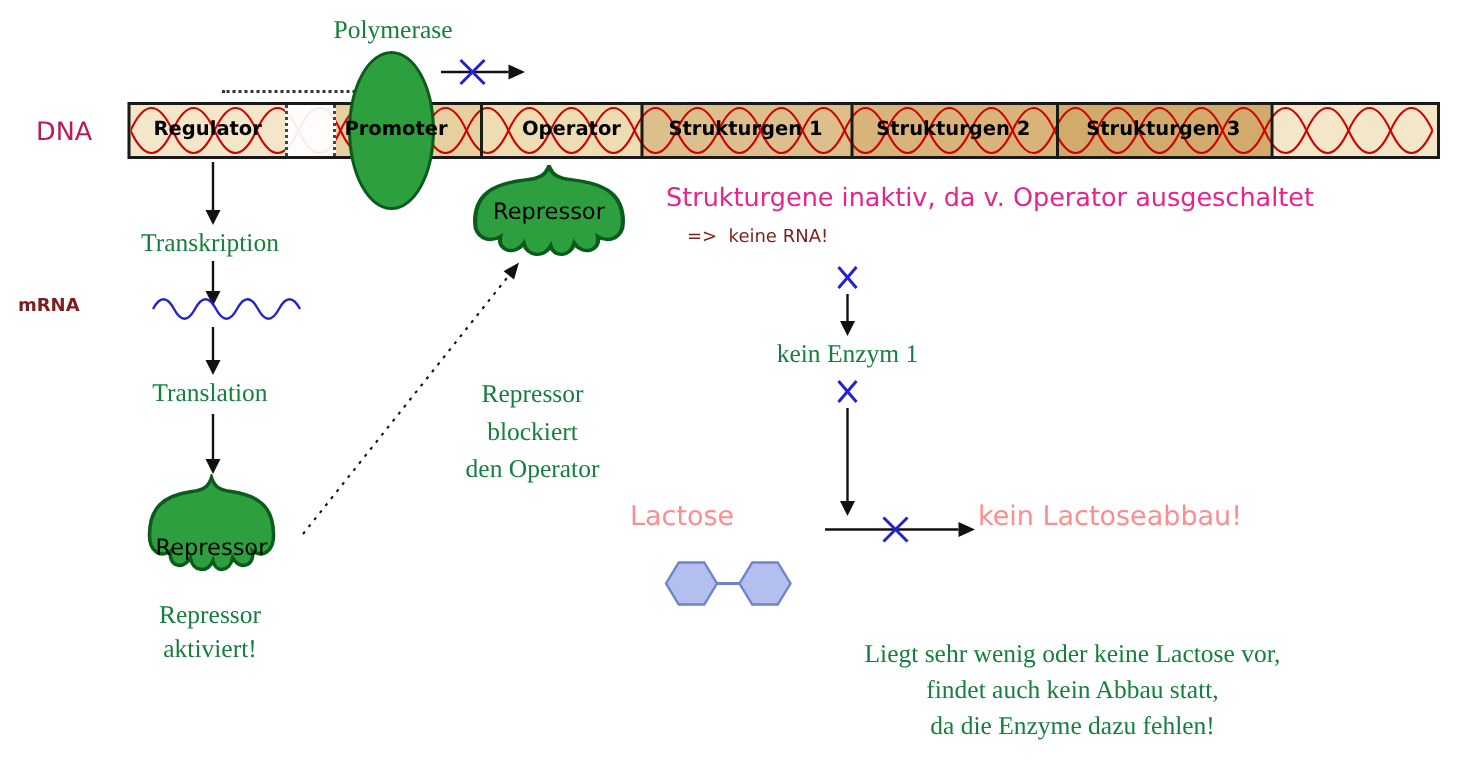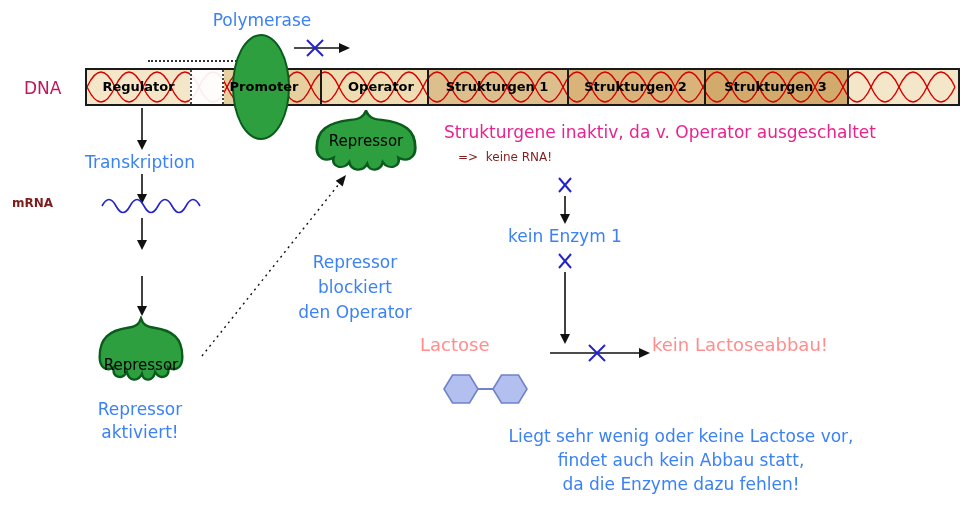--- a/index.html
+++ b/index.html
@@ -7,21 +7,21 @@
   body { font-family: "DejaVu Sans", "Liberation Sans", sans-serif; }
   .stage {
     position: relative;
     width: 980px;
     height: 512px;
     background: #ffffff;
     overflow: hidden;
     color: #111;
   }
   .abs { position: absolute; }
-  .txt { font-size: 17px; color: #3b82f6; }
+  .txt { font-size: 17px; color: #15803d; font-family: Liberation Serif, serif; }
   .center { text-align: center; }
   .nowrap { white-space: nowrap; }
 
   
   .dna-bar {
     position: absolute;
     left: 85px; top: 68px;
     width: 875px; height: 38px;
     background: #f4e6c8;
     border: 2px solid #1a1a1a;
@@ -136,20 +136,21 @@
 
   <svg class="abs" style="left:100px; top:198px;" width="104" height="16" viewBox="0 0 104 16">
     <path d="M2 8 q7 -13 14 0 t14 0 t14 0 t14 0 t14 0 t14 0 t14 0" fill="none" stroke="#2323cc" stroke-width="1.6"></path>
   </svg>
 
   <svg class="abs" style="left:134px; top:218px;" width="16" height="32" viewBox="0 0 16 32">
     <line x1="8" y1="0" x2="8" y2="23" stroke="#111" stroke-width="1.6"></line>
     <polygon points="3,22 13,22 8,32" fill="#111"></polygon>
   </svg>
 
+  <div class="abs txt center" style="left:75px; top:252px; width:130px;">Translation</div>
 
   <svg class="abs" style="left:134px; top:276px;" width="16" height="40" viewBox="0 0 16 40">
     <line x1="8" y1="0" x2="8" y2="31" stroke="#111" stroke-width="1.6"></line>
     <polygon points="3,30 13,30 8,40" fill="#111"></polygon>
   </svg>
 
   <div class="repressor-group" style="left:94px; top:316px; width:94px; height:78px;">
     <svg width="94" height="78" viewBox="0 0 100 80">
       <path d="M 6 42 C 6 22 16 14 36 11 C 45 10 48 7 50 1 C 52 7 55 10 64 11 C 84 14 94 22 94 42
                C 94 54 86 58 79 53 C 81 64 70 67 65 58 C 63 68 53 69 51 60 C 47 69 37 68 35 58
@@ -219,19 +220,19 @@
   </svg>
 
   <div class="abs salmon-big" style="left:652px; top:334px;">kein Lactoseabbau!</div>
 
   <svg class="abs" style="left:436px; top:368px;" width="104" height="42" viewBox="0 0 104 42">
     <line x1="42" y1="21" x2="57" y2="21" stroke="#6f83cc" stroke-width="2"></line>
     <polygon points="8,21 16.5,7 33.5,7 42,21 33.5,35 16.5,35" fill="#b3bfee" stroke="#6f83cc" stroke-width="1.6"></polygon>
     <polygon points="57,21 65.5,7 82.5,7 91,21 82.5,35 65.5,35" fill="#b3bfee" stroke="#6f83cc" stroke-width="1.6"></polygon>
   </svg>
 
-  <div class="abs txt center" style="left:436px; top:424px; width:490px;">
+  <div class="abs txt center" style="left:470px; top:424px; width:490px;">
     <span class="bottom-line">Liegt sehr wenig oder keine Lactose vor,</span>
     <span class="bottom-line">findet auch kein Abbau statt,</span>
     <span class="bottom-line">da die Enzyme dazu fehlen!</span>
   </div>
 
 </div>
 
 </body></html>

